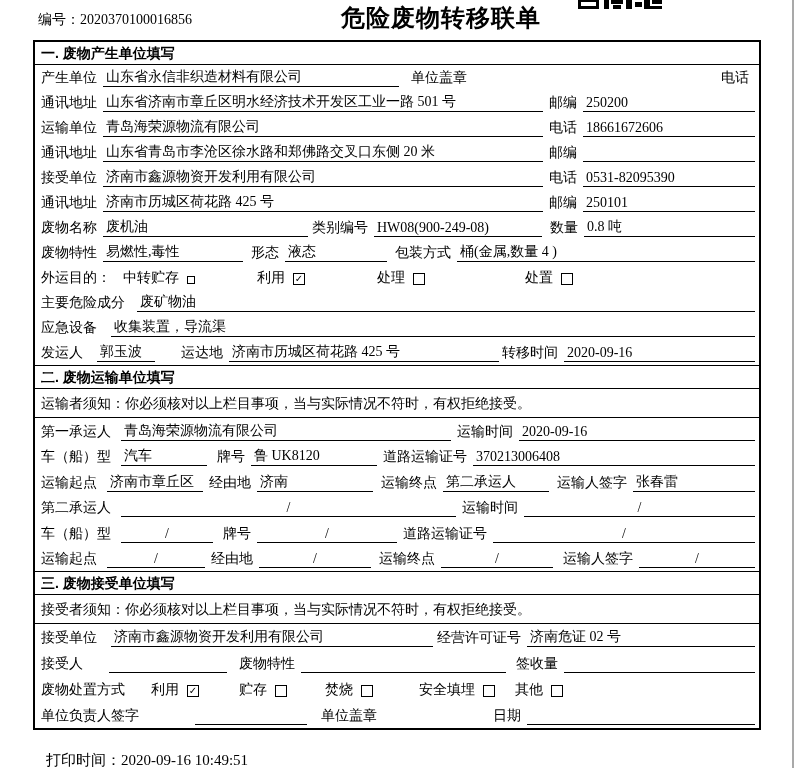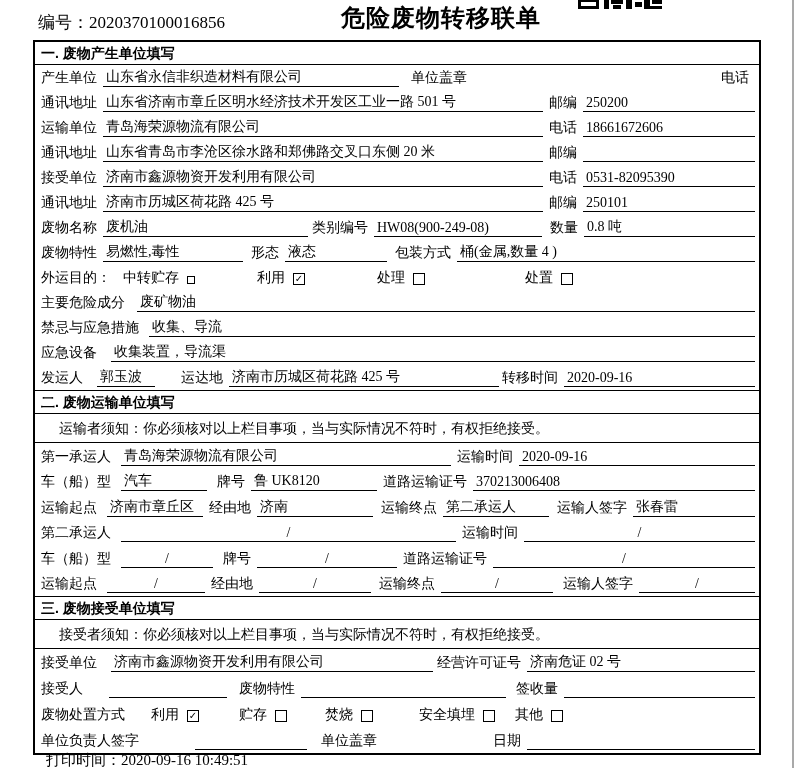--- a/index.html
+++ b/index.html
@@ -1,27 +1,27 @@
 <!DOCTYPE html>
 <html><head>
 <meta charset="utf-8">
 <style>
   html,body{margin:0;padding:0;}
   body{width:796px;height:768px;background:#fff;color:#000;
        font-family:"Liberation Serif","DejaVu Serif",serif;}
   .page{position:relative;width:796px;height:768px;overflow:hidden;background:#fff;}
-  .doc-number{position:absolute;left:38px;top:11px;font-size:17px;white-space:nowrap;}
+  .doc-number{position:absolute;left:38px;top:11px;font-size:14px;white-space:nowrap;}
   .title{position:absolute;left:86px;right:0;top:2px;text-align:center;font-size:24px;font-weight:bold;
          font-family:"Liberation Sans","DejaVu Sans",sans-serif;letter-spacing:1px;}
   .qr{position:absolute;left:578px;top:0;}
   .sheet{position:absolute;left:33px;top:40px;width:724px;border:2px solid #000;background:#fff;box-sizing:content-box;}
   .sec-header{height:22px;line-height:23px;border-bottom:1px solid #000;font-weight:bold;font-size:14px;
               padding-left:6px;font-family:"Liberation Sans","DejaVu Sans",sans-serif;}
   .s2 .sec-header,.s3 .sec-header{border-top:1px solid #000;}
-  .notice{height:28px;line-height:29px;border-bottom:1px solid #000;font-size:14px;padding-left:24px;white-space:nowrap;}
+  .notice{height:28px;line-height:29px;border-bottom:1px solid #000;font-size:14px;padding-left:6px;white-space:nowrap;}
   .row{display:flex;align-items:flex-end;padding:0 4px 3px 6px;box-sizing:border-box;font-size:14px;}
   .s1 .row{height:25px;}
   .s2 .row{height:25.5px;}
   .s3 .row{height:26px;}
   .lbl{white-space:nowrap;padding-right:6px;flex:none;}
   .ul{border-bottom:1px solid #000;white-space:nowrap;overflow:hidden;padding:0 3px;
       box-sizing:border-box;flex:none;min-height:17px;}
   .ul.fx{flex:1 1 auto;}
   .ul.ctr{text-align:center;}
   .sp{flex:1 1 auto;}
@@ -122,24 +122,20 @@
             <span class="lbl" style="margin-left: 72px;">处理</span>
             <span class="cb"></span>
             <span class="lbl" style="margin-left: 100px;">处置</span>
             <span class="cb"></span>
           </div>
           <div class="row">
             <span class="lbl">主要危险成分</span>
             <span class="ul fx" style="margin-left: 6px;">废矿物油</span>
           </div>
           <div class="row">
-            <span class="lbl">禁忌与应急措施</span>
-            <span class="ul fx" style="margin-left: 4px;">收集、导流</span>
-          </div>
-          <div class="row">
             <span class="lbl">应急设备</span>
             <span class="ul fx" style="margin-left: 8px;">收集装置，导流渠</span>
           </div>
           <div class="row">
             <span class="lbl">发运人</span>
             <span class="ul" style="width: 58px; margin-left: 8px;">郭玉波</span>
             <span class="lbl" style="margin-left: 26px;">运达地</span>
             <span class="ul" style="width: 270px;">济南市历城区荷花路 425 号</span>
             <span class="lbl" style="margin-left: 3px;">转移时间</span>
             <span class="ul fx">2020-09-16</span>

